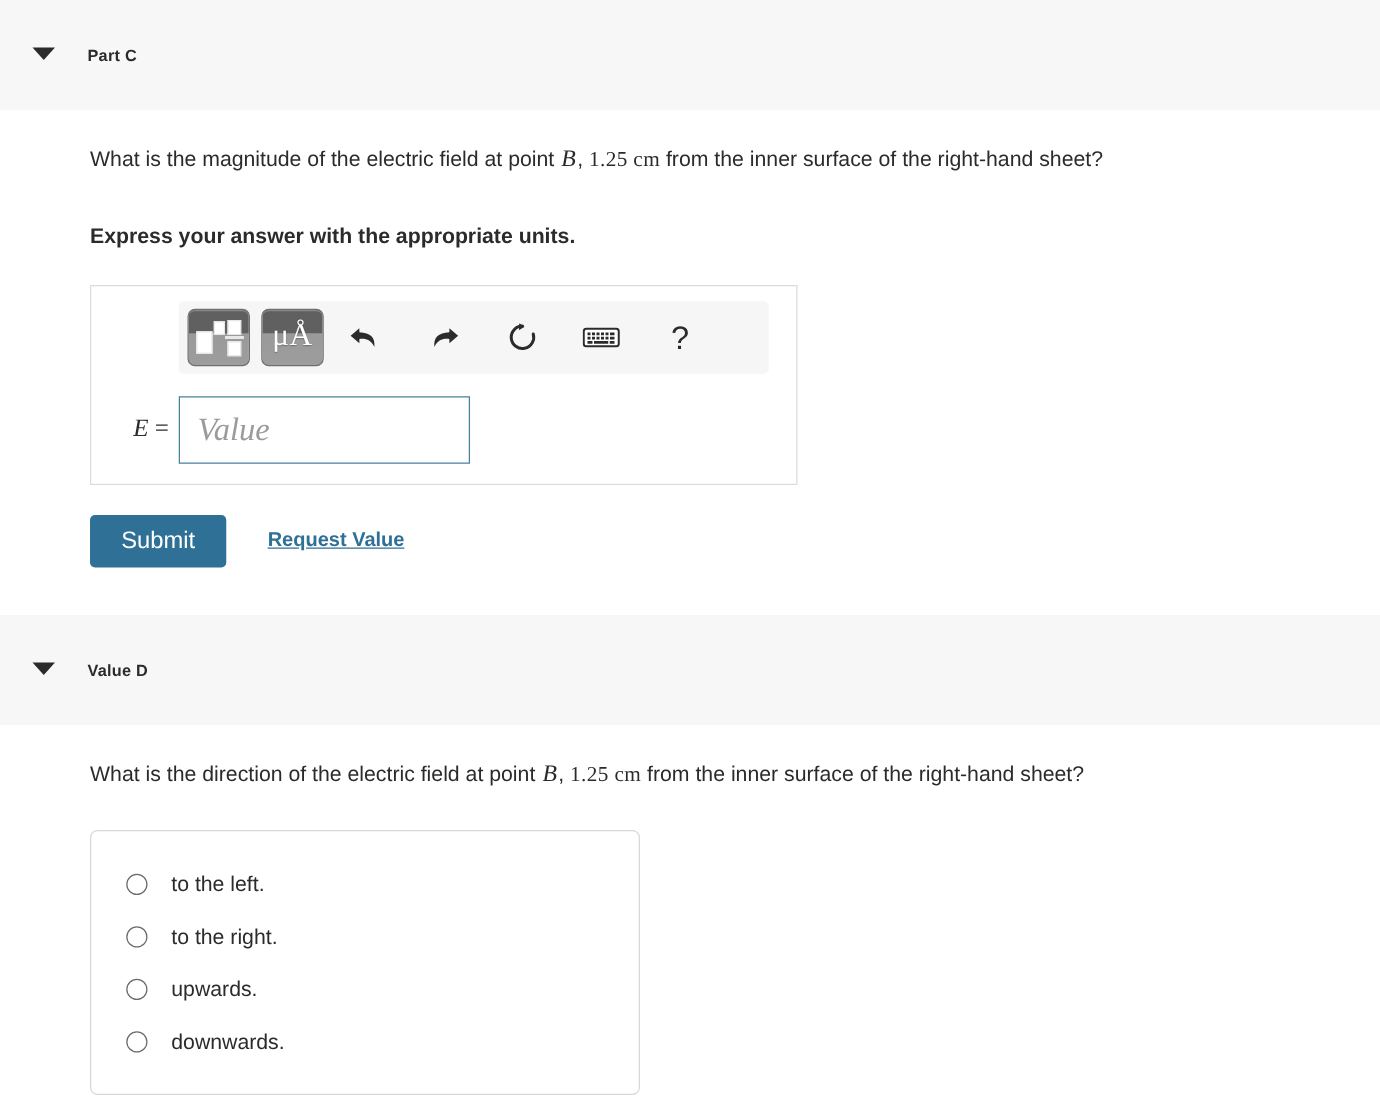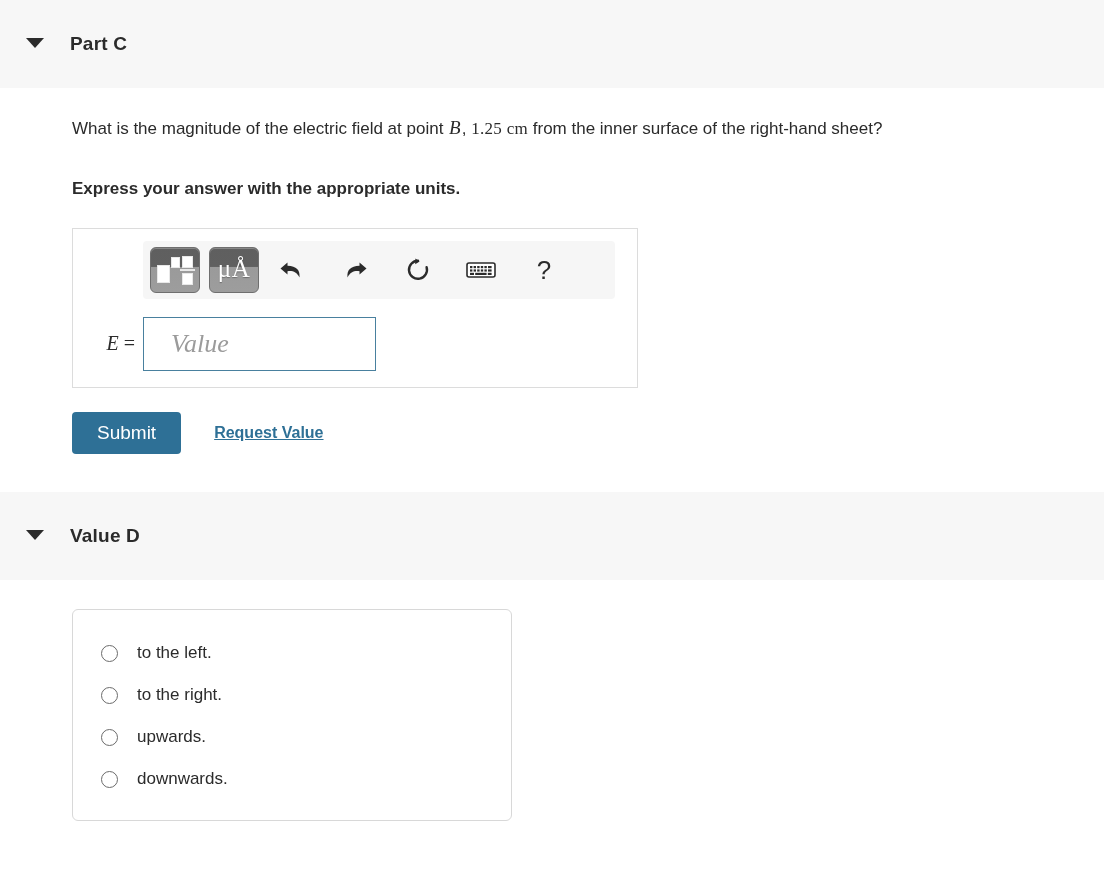--- a/index.html
+++ b/index.html
@@ -29,21 +29,21 @@
     width: 0;
     height: 0;
     border-left: 9px solid transparent;
     border-right: 9px solid transparent;
     border-top: 10px solid #2b2b2b;
     margin-right: 26px;
     margin-top: -2px;
     cursor: pointer;
   }
   .part-title {
-    font-size: 19px;
+    font-size: 13px;
     font-weight: bold;
     color: #2b2b2b;
     letter-spacing: 0.2px;
   }
 
   
   .part-body {
     padding: 0 0 0 72px;
     background: #ffffff;
   }
@@ -171,21 +171,21 @@
   .eq-label em { font-style: italic; }
   .field {
     height: 54px;
     border: 1px solid #49809e;
     background: #ffffff;
     box-sizing: border-box;
     font-family: "Liberation Serif", serif;
     font-style: italic;
     font-size: 26px;
     color: #8b5cf6;
-    padding: 0 27px;
+    padding: 0 14px;
     outline: none;
   }
   .field::placeholder {
     color: #9b9b9b;
     font-style: italic;
     opacity: 1;
   }
   .field-value { width: 233px; margin-right: 2px; }
   .field-units { width: 233px; }
 
@@ -351,20 +351,23 @@
 
 <div>
 
   <div class="part-header">
     <div class="caret"></div>
     <div class="part-title">Value D</div>
   </div>
 
   <div class="part-body">
 
+    <div class="question">
+      <span>What is the direction of the electric field at point </span><span class="mathvar">B</span><span>, </span><span class="mathunit">1.25 cm</span><span> from the inner surface of the right-hand sheet?</span>
+    </div>
 
     <div class="options-box">
 
       <div class="option-row">
         <span class="radio"></span>
         <span class="option-label">to the left.</span>
       </div>
 
       <div class="option-row">
         <span class="radio"></span>

